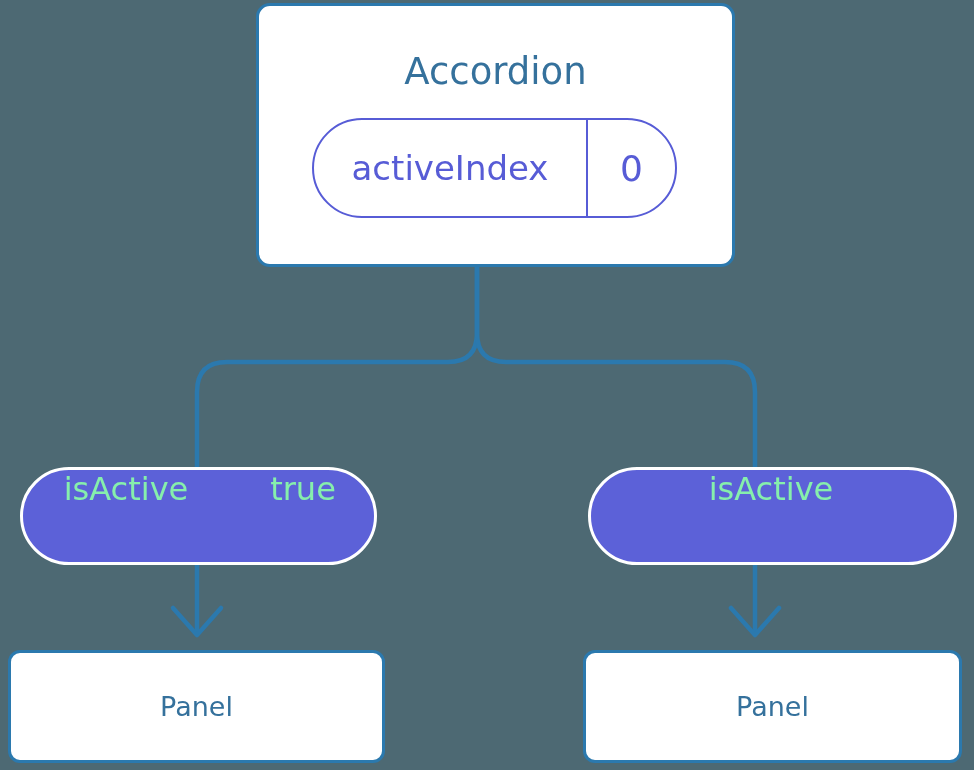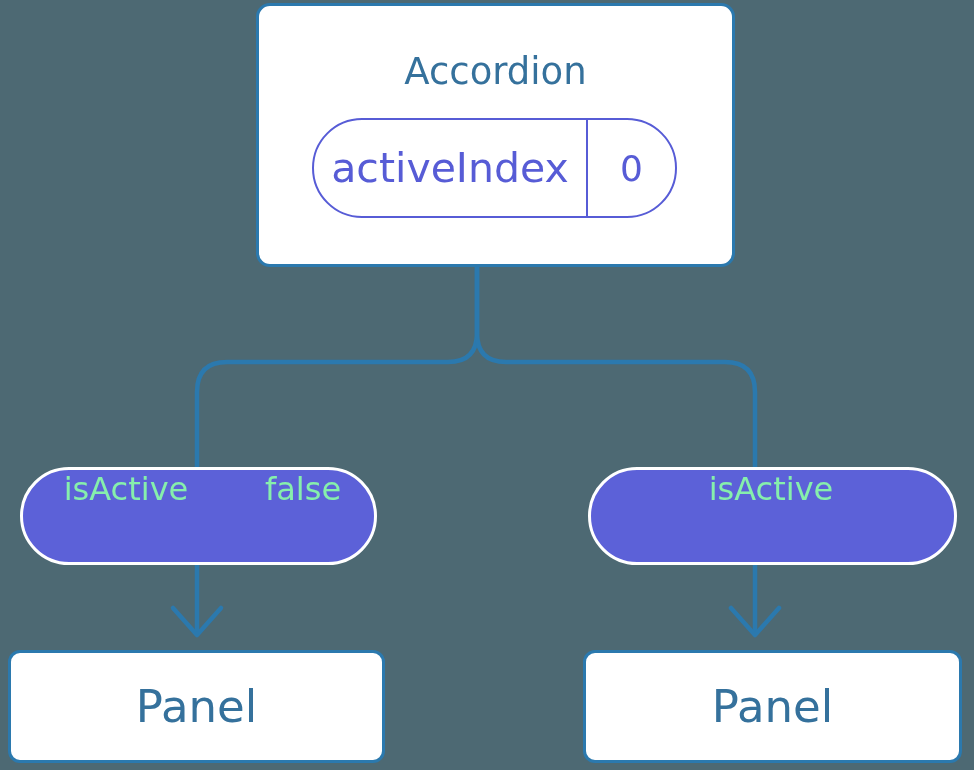--- a/index.html
+++ b/index.html
@@ -39,21 +39,21 @@
     box-sizing: border-box;
     background: #ffffff;
     border: 2.5px solid #575cd6;
     border-radius: 52px;
     display: flex; align-items: stretch;
     overflow: hidden;
     color: #575cd6;
   }
   .state-pill .pill-name {
     flex: 1; display: flex; align-items: center; justify-content: center;
-    font-size: 41px;
+    font-size: 34px;
   }
   .state-pill .pill-divider { width: 2px; background: #575cd6; }
   .state-pill .pill-value {
     width: 87px; display: flex; align-items: center; justify-content: center;
     font-size: 36px;
   }
 
   
   .prop-pill {
     position: absolute; top: 467px; height: 98px;
@@ -81,21 +81,21 @@
   .prop-pill.right .pill-value { width: 152px; }
 
   
   .panel-card {
     position: absolute; top: 650px; height: 113px;
     box-sizing: border-box;
     background: #ffffff;
     border: 3px solid #2b79ae;
     border-radius: 12px;
     display: flex; align-items: center; justify-content: center;
-    font-size: 45px; font-weight: 500;
+    font-size: 27px; font-weight: 500;
     color: #35719c;
     z-index: 2;
   }
   .panel-card.left  { left: 8px;   width: 377px; }
   .panel-card.right { left: 583px; width: 379px; }
 </style>
 </head>
 <body>
 
 <div class="stage">
@@ -114,21 +114,21 @@
     <div class="state-pill">
       <div class="pill-name">activeIndex</div>
       <div class="pill-divider"></div>
       <div class="pill-value">0</div>
     </div>
   </div>
 
   <div class="prop-pill left">
     <div class="pill-name">isActive</div>
     <div class="pill-divider"></div>
-    <div class="pill-value">false</div>
+    <div class="pill-value">true</div>
   </div>
 
   <div class="prop-pill right">
     <div class="pill-name">isActive</div>
     <div class="pill-divider"></div>
   </div>
 
   <div class="panel-card left">
     <span>Panel</span>
   </div>

